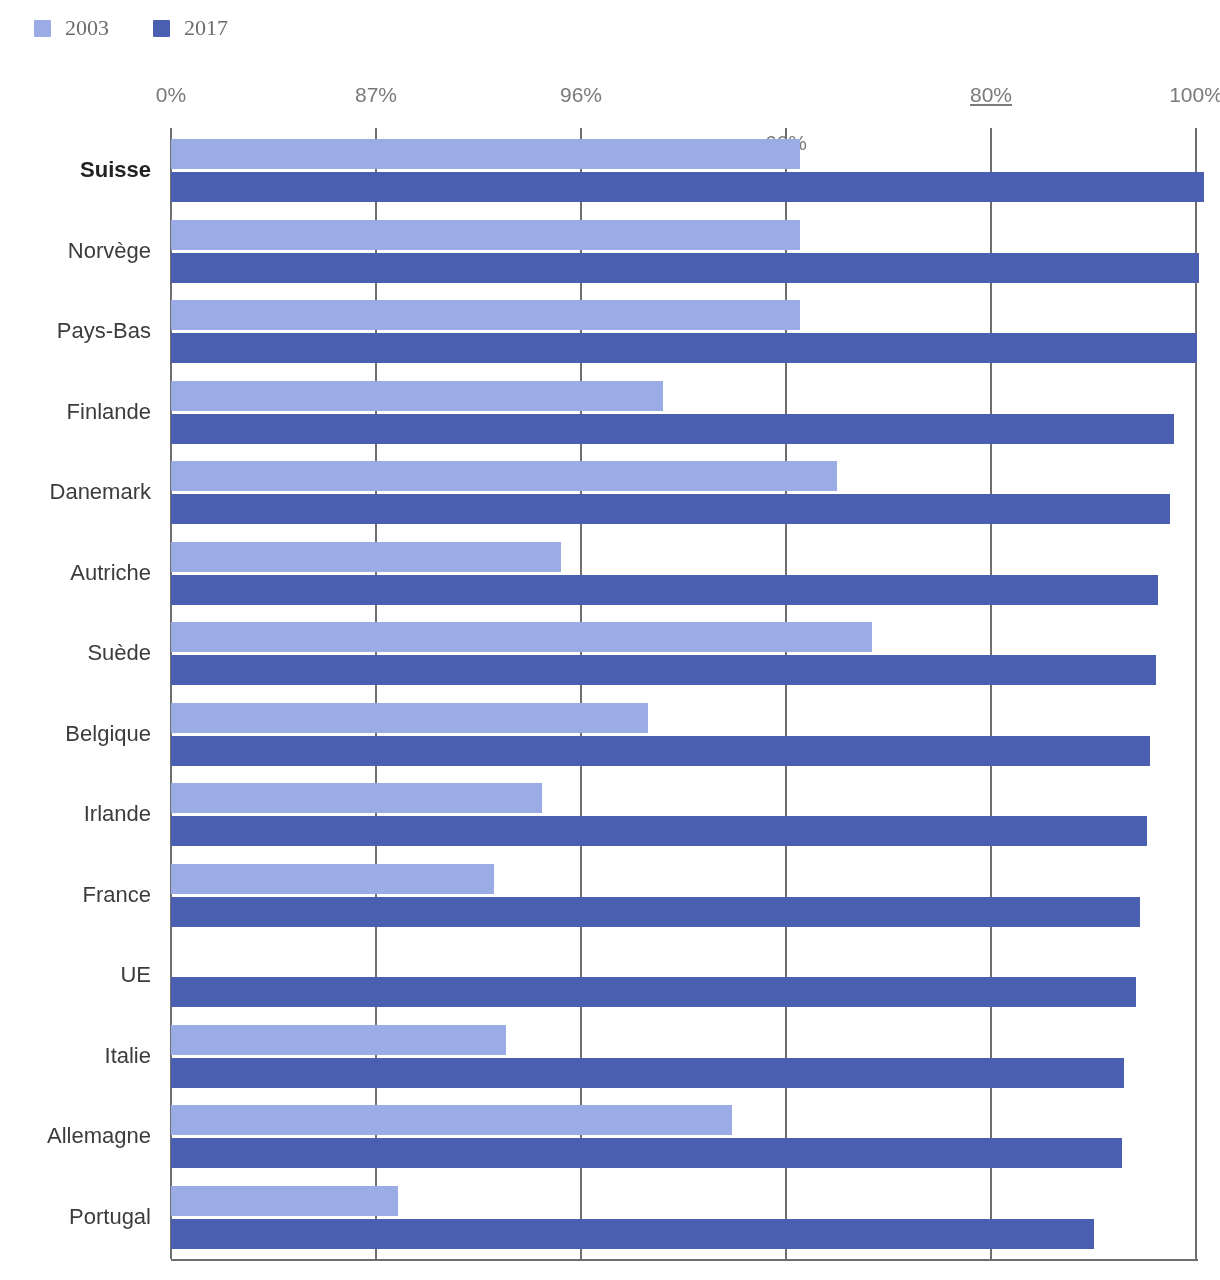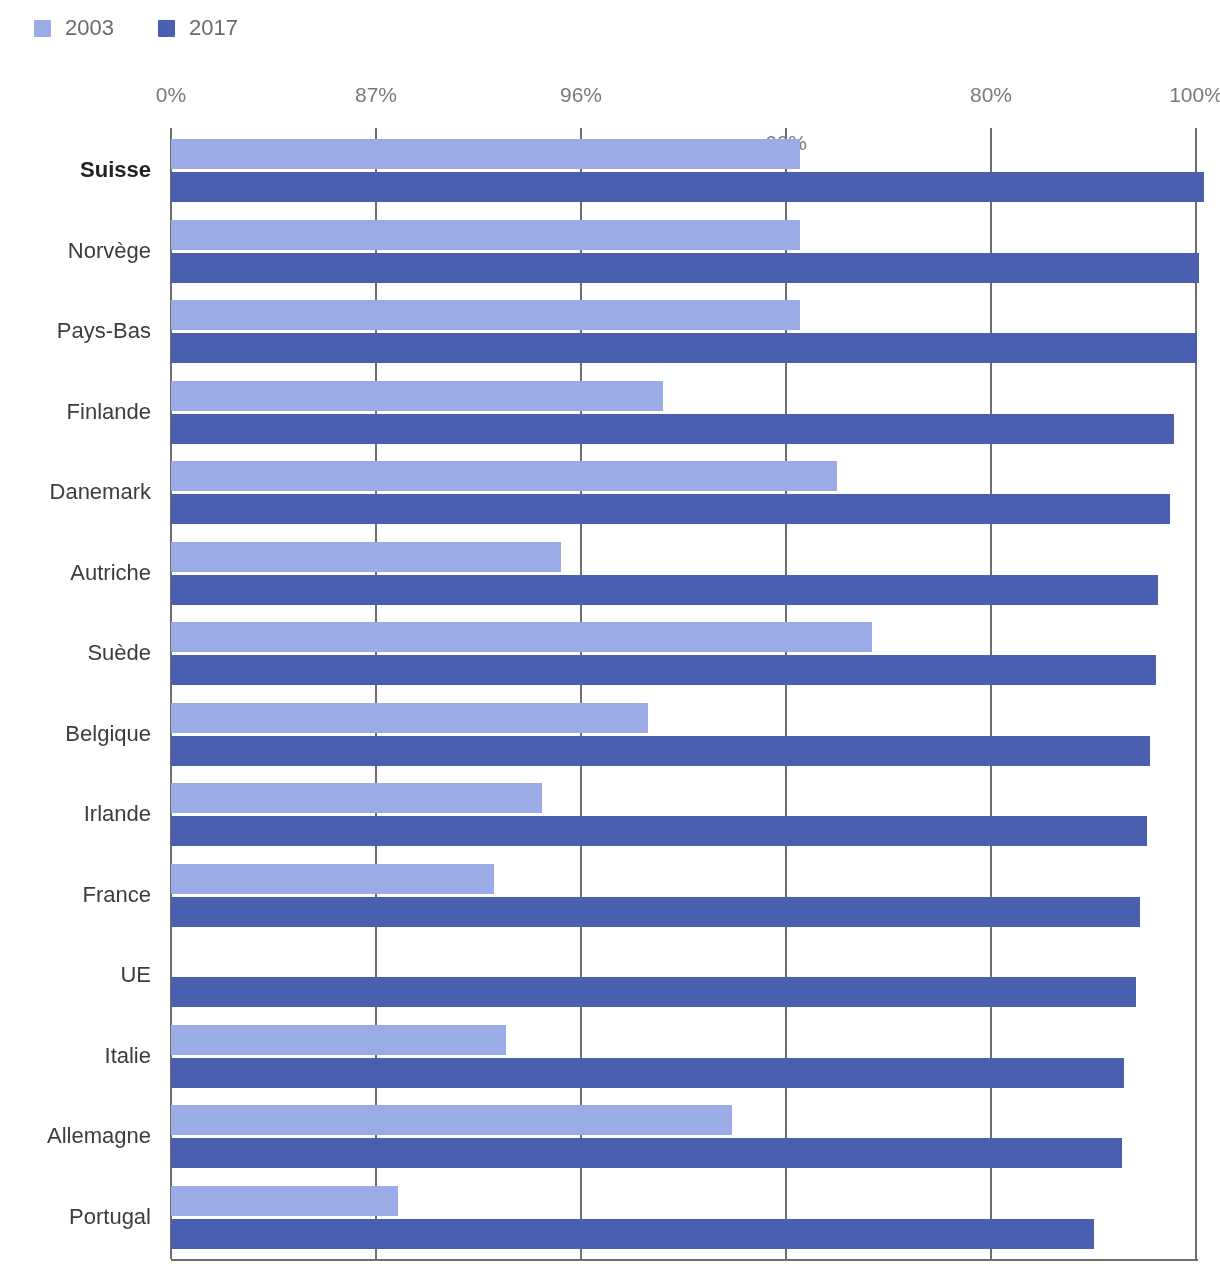--- a/index.html
+++ b/index.html
@@ -35,20 +35,21 @@
     width: 17px;
     height: 17px;
     border-radius: 1px;
     flex: none;
   }
   .legend-label {
     font-size: 22px;
     color: #6b6b6b;
     line-height: 1;
     white-space: nowrap;
+    font-family: Liberation Serif, serif;
   }
 
   
   #xaxis-labels {
     position: absolute;
     left: 0;
     top: 84px;
     width: 1220px;
     height: 30px;
   }
@@ -129,21 +130,21 @@
         <span class="legend-swatch" style="background: rgb(74, 95, 175);"></span>
         <span class="legend-label">2017</span>
       </div>
     </div>
 
   <div id="xaxis-labels">
       <span class="xtick-label" style="left: 171px;">0%</span>
       <span class="xtick-label" style="left: 376px;">87%</span>
       <span class="xtick-label" style="left: 581px;">96%</span>
       <span class="xtick-label" style="left: 786px; margin-top: 48px;">60%</span>
-      <span class="xtick-label" style="left: 991px;">80%</span>
+      <span class="xtick-label" style="left: 991px; text-decoration: underline;">80%</span>
       <span class="xtick-label" style="left: 1196px;">100%</span>
     </div>
 
   <div id="plot">
       <div class="gridline" style="left: -1px;"></div>
       <div class="gridline" style="left: 204px;"></div>
       <div class="gridline" style="left: 409px;"></div>
       <div class="gridline" style="left: 614px;"></div>
       <div class="gridline" style="left: 819px;"></div>
       <div class="gridline" style="left: 1024px;"></div>

